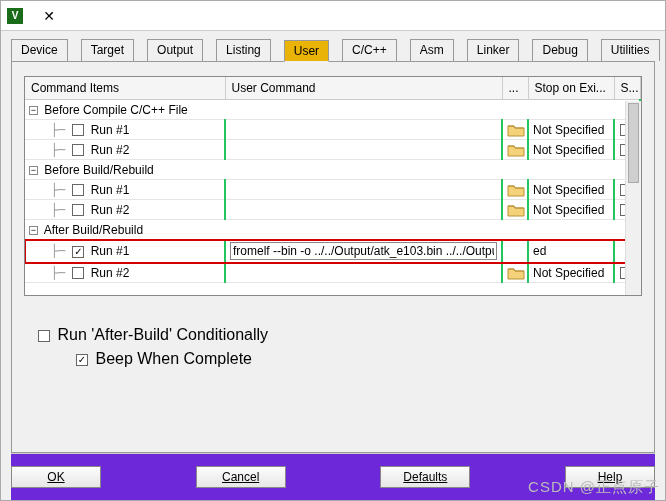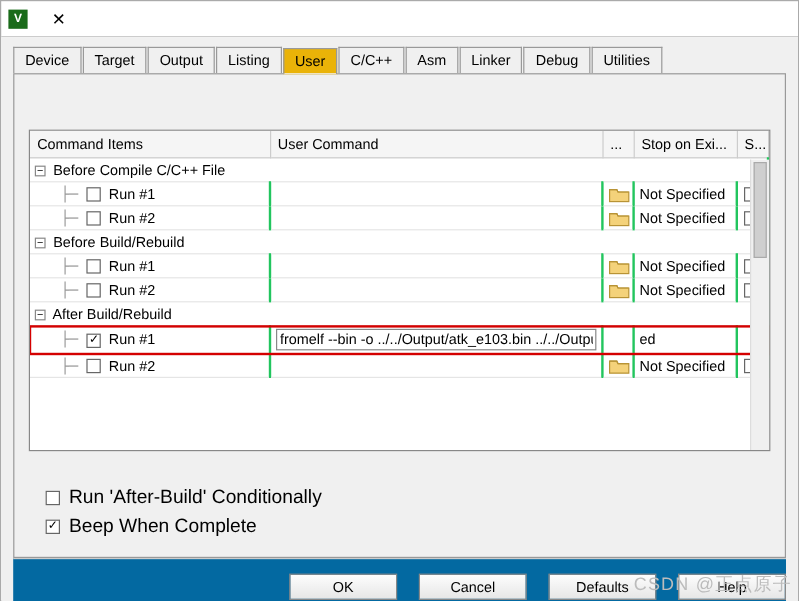--- a/index.html
+++ b/index.html
@@ -48,21 +48,21 @@
   .client {
     flex: 1;
     background: #f0f0f0;
     padding: 8px 10px 0 10px;
     display: flex;
     flex-direction: column;
   }
   
   .tabstrip {
     display: flex;
-    gap: 0;
+    gap: 12px;
     font-size: 12px;
   }
   .tab {
     padding: 3px 9px;
     border: 1px solid #999;
     border-bottom: none;
     background: #f0f0f0;
     margin-right: 1px;
     color: #000;
   }
@@ -77,24 +77,23 @@
     border: 1px solid #999;
     background: #f0f0f0;
     padding: 14px 12px 10px 12px;
     display: flex;
     flex-direction: column;
   }
   
   .grid-wrap {
     border: 1px solid #888;
     background: #fff;
-    height: 268px;
+    height: 220px;
     position: relative;
     overflow: hidden;
-    margin-top: 32px;
   }
   .grid {
     width: 100%;
     border-collapse: collapse;
     table-layout: fixed;
     font-size: 12px;
   }
   .grid th {
     background: #f5f5f5;
     border-right: 1px solid #ccc;
@@ -176,29 +175,30 @@
     font-family: inherit;
     height: 18px;
   }
   
   .opts {
     margin-top: 30px;
     padding-left: 14px;
     font-size: 16px;
   }
   .opts .row { margin-bottom: 6px; }
-  .opts .row2 { display: flex; gap: 72px; }
+  .opts .row2 { display: flex; gap: 72px; margin-left: 38px; }
   
   .btnbar {
     display: flex;
-    justify-content: flex-end;
+    justify-content: space-between;
     gap: 18px;
     padding: 12px 0;
     border-top: 1px solid #ccc;
-    background: #0369a1;
+    background: #6d28d9;
+    text-decoration: underline;
   }
   .btn {
     width: 90px;
     height: 22px;
     border: 1px solid #888;
     background: linear-gradient(#fdfdfd,#e6e6e6);
     font-size: 12px;
     text-align: center;
     line-height: 20px;
   }

